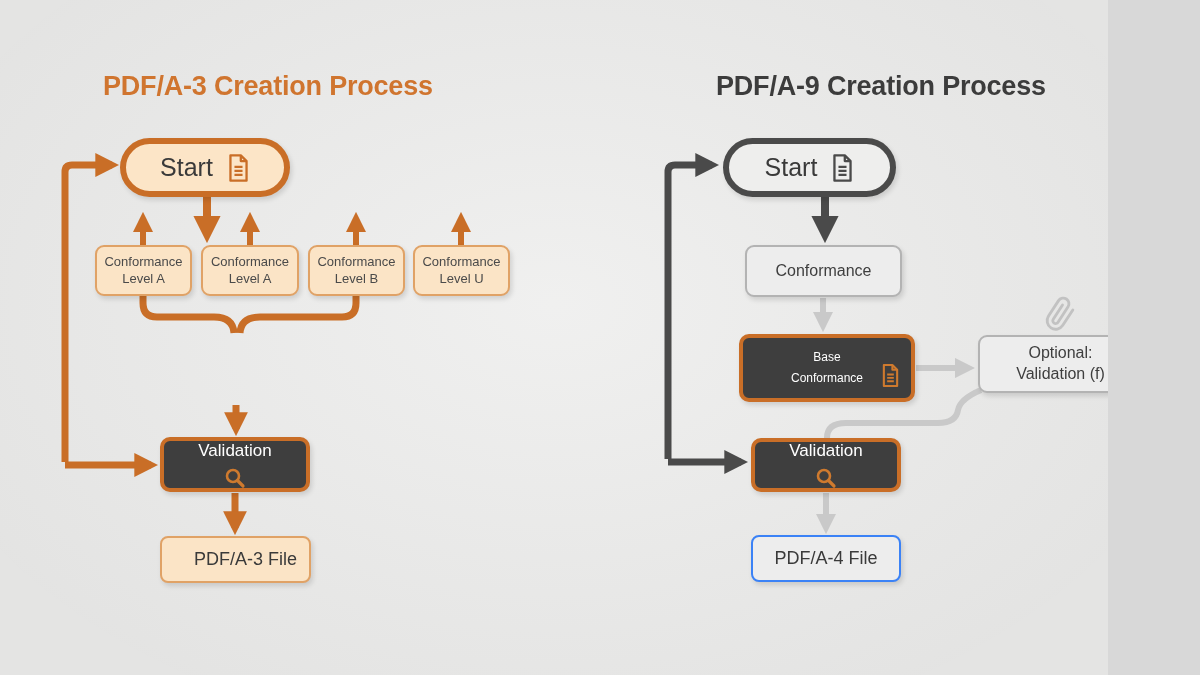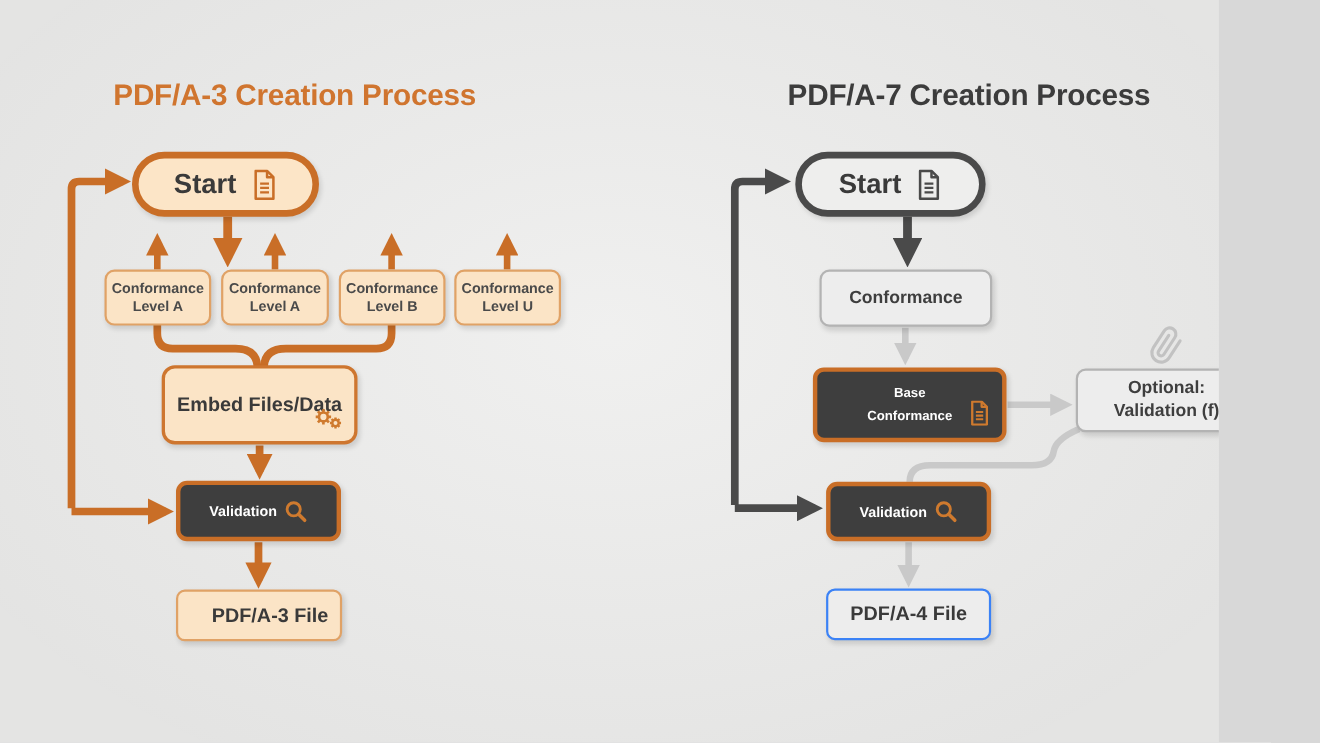--- a/index.html
+++ b/index.html
@@ -13,36 +13,36 @@
     background:#EBEBEA;
     overflow:hidden;
   }
   .stage::after{ 
     content:"";position:absolute;inset:0;pointer-events:none;
     background:radial-gradient(ellipse at 50% 45%, rgba(255,255,255,0.25), rgba(0,0,0,0.03) 85%);
   }
   svg.wires{position:absolute;left:0;top:0;z-index:1;}
   .node{position:absolute;z-index:2;box-sizing:border-box;
     display:flex;align-items:center;justify-content:center;
-    text-align:right;font-weight:bold;color:#3F3F3F;
+    text-align:right;font-weight:normal;color:#3F3F3F;
     box-shadow:2px 3px 5px rgba(0,0,0,0.13);
   }
   .title{position:absolute;z-index:2;font-size:27px;font-weight:bold;letter-spacing:-0.2px;}
   .title.orange{color:#D0752F;}
   .title.dark{color:#3C3C3C;}
 
   
   .pill{border-radius:30px;font-size:25px;gap:14px;}
   .pill.orange{background:#FCE5C7;border:6px solid #C96E27;}
   .pill.dark{background:#EEEEED;border:6px solid #4A4A4A;}
   .peach-box{background:#FBE4C6;border:2px solid #E0A266;border-radius:9px;
     font-size:13px;line-height:1.3;color:#4A4A4A;}
   .embed-box{background:#FBE4C6;border:3px solid #CE762F;border-radius:12px;font-size:18px;}
   .dark-box{background:#3E3E3E;border:4px solid #C96E27;border-radius:10px;
-    color:#FFFFFF;font-size:13px;gap:6px;}
+    color:#FFFFFF;font-size:17px;gap:6px;flex-direction:column;}
   .file-box.orange{background:#FBE4C6;border:2px solid #E0A266;border-radius:8px;font-size:18px;padding-left:20px;}
   
   .gray-box{background:#EDEDED;border:2px solid #B3B3B3;border-radius:9px;
     font-size:16px;line-height:1.3;color:#3E3E3E;}
   .file-box.gray{background:#EDEDED;border:2px solid #3b82f6;border-radius:8px;font-size:18px;}
   .two-line{display:flex;flex-direction:column;align-items:center;justify-content:center;}
   .corner-icon{position:absolute;right:9px;bottom:4px;}
   .inline-icon{flex:0 0 auto;display:flex;align-items:center;}
   .clip{position:absolute;z-index:2;}
 </style>
@@ -114,51 +114,36 @@
   </div>
   <div class="node peach-box two-line" style="left:308px;top:245px;width:97px;height:51px;">
     <span>Conformance</span>
     <span>Level B</span>
   </div>
   <div class="node peach-box two-line" style="left:413px;top:245px;width:97px;height:51px;">
     <span>Conformance</span>
     <span>Level U</span>
   </div>
 
-  <div class="node embed-box" style="left:147px;top:332px;width:178px;height:72px;">
-    <span style="color:#3A3A3A;">Embed Files/Data</span>
-    <span class="corner-icon">
-      <svg width="30" height="22" viewBox="0 0 30 22" fill="none" stroke="#CF7A2E">
-        <g transform="translate(11,9)">
-          <circle r="4" stroke-width="2.4"></circle>
-          <path stroke-width="2.4" d="M4 0 H7 M-4 0 H-7 M0 4 V7 M0 -4 V-7 M2.8 2.8 L5 5 M-2.8 2.8 L-5 5 M2.8 -2.8 L5 -5 M-2.8 -2.8 L-5 -5"></path>
-        </g>
-        <g transform="translate(22,14.5) scale(0.72)">
-          <circle r="4" stroke-width="3"></circle>
-          <path stroke-width="3" d="M4 0 H7 M-4 0 H-7 M0 4 V7 M0 -4 V-7 M2.8 2.8 L5 5 M-2.8 2.8 L-5 5 M2.8 -2.8 L5 -5 M-2.8 -2.8 L-5 -5"></path>
-        </g>
-      </svg>
-    </span>
-  </div>
 
   <div class="node dark-box" style="left:160px;top:437px;width:150px;height:55px;">
     <span>Validation</span>
     <span class="inline-icon">
       <svg width="22" height="22" viewBox="0 0 22 22" fill="none" stroke="#CF7A2E">
         <circle cx="9" cy="9" r="6" stroke-width="2.6"></circle>
         <path d="M13.5 13.5 L19 19" stroke-width="3.2" stroke-linecap="round"></path>
       </svg>
     </span>
   </div>
 
   <div class="node file-box orange" style="left:160px;top:536px;width:151px;height:47px;">
     <span style="color:#3A3A3A;">PDF/A-3 File</span>
   </div>
 
-  <div class="title dark" style="left:716px;top:71px;">PDF/A-7 Creation Process</div>
+  <div class="title dark" style="left:716px;top:71px;">PDF/A-9 Creation Process</div>
 
   <div class="node pill dark" style="left:723px;top:138px;width:173px;height:59px;">
     <span style="color:#3A3A3A;">Start</span>
     <span class="inline-icon">
       <svg width="23" height="28" viewBox="0 0 20 24" fill="none" stroke="#4A4A4A" stroke-width="2" stroke-linejoin="round">
         <path d="M3 1 H12 L17 6 V23 H3 Z"></path>
           <path d="M12 1 V6 H17"></path>
         <path d="M6.5 11 H13.5 M6.5 14.5 H13.5 M6.5 18 H13.5" stroke-width="1.8"></path>
       </svg>
     </span>

